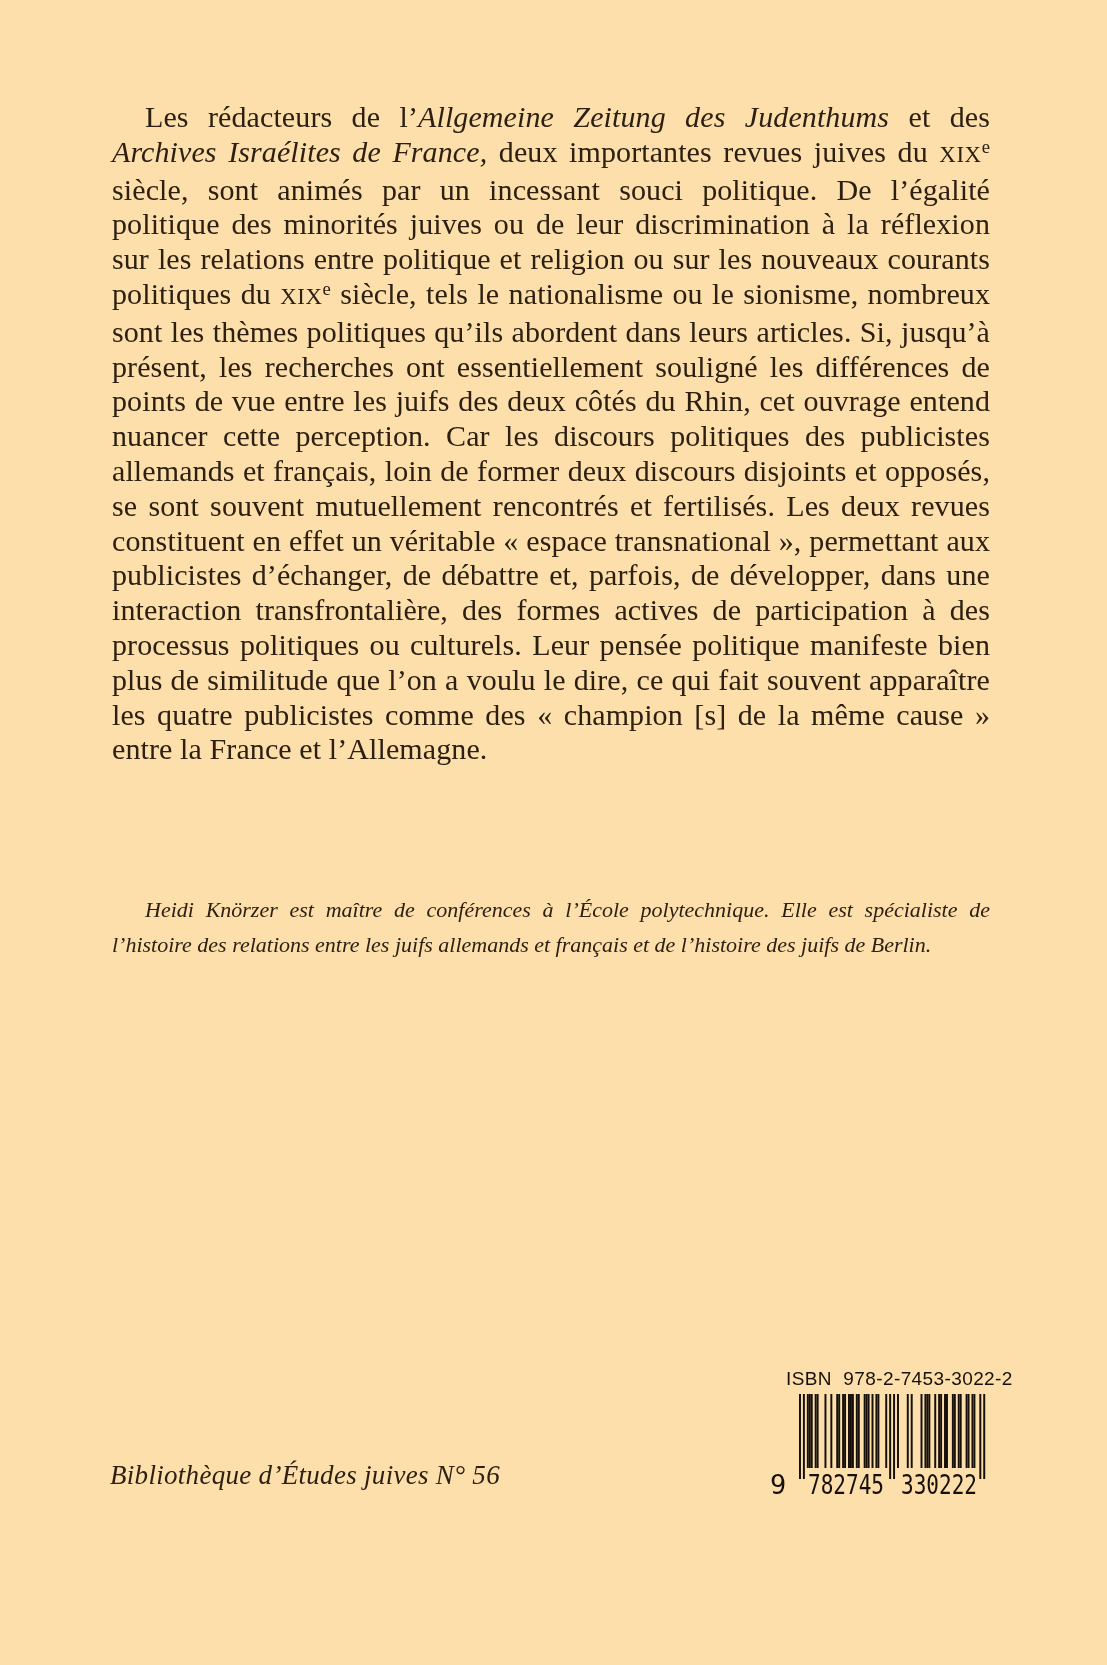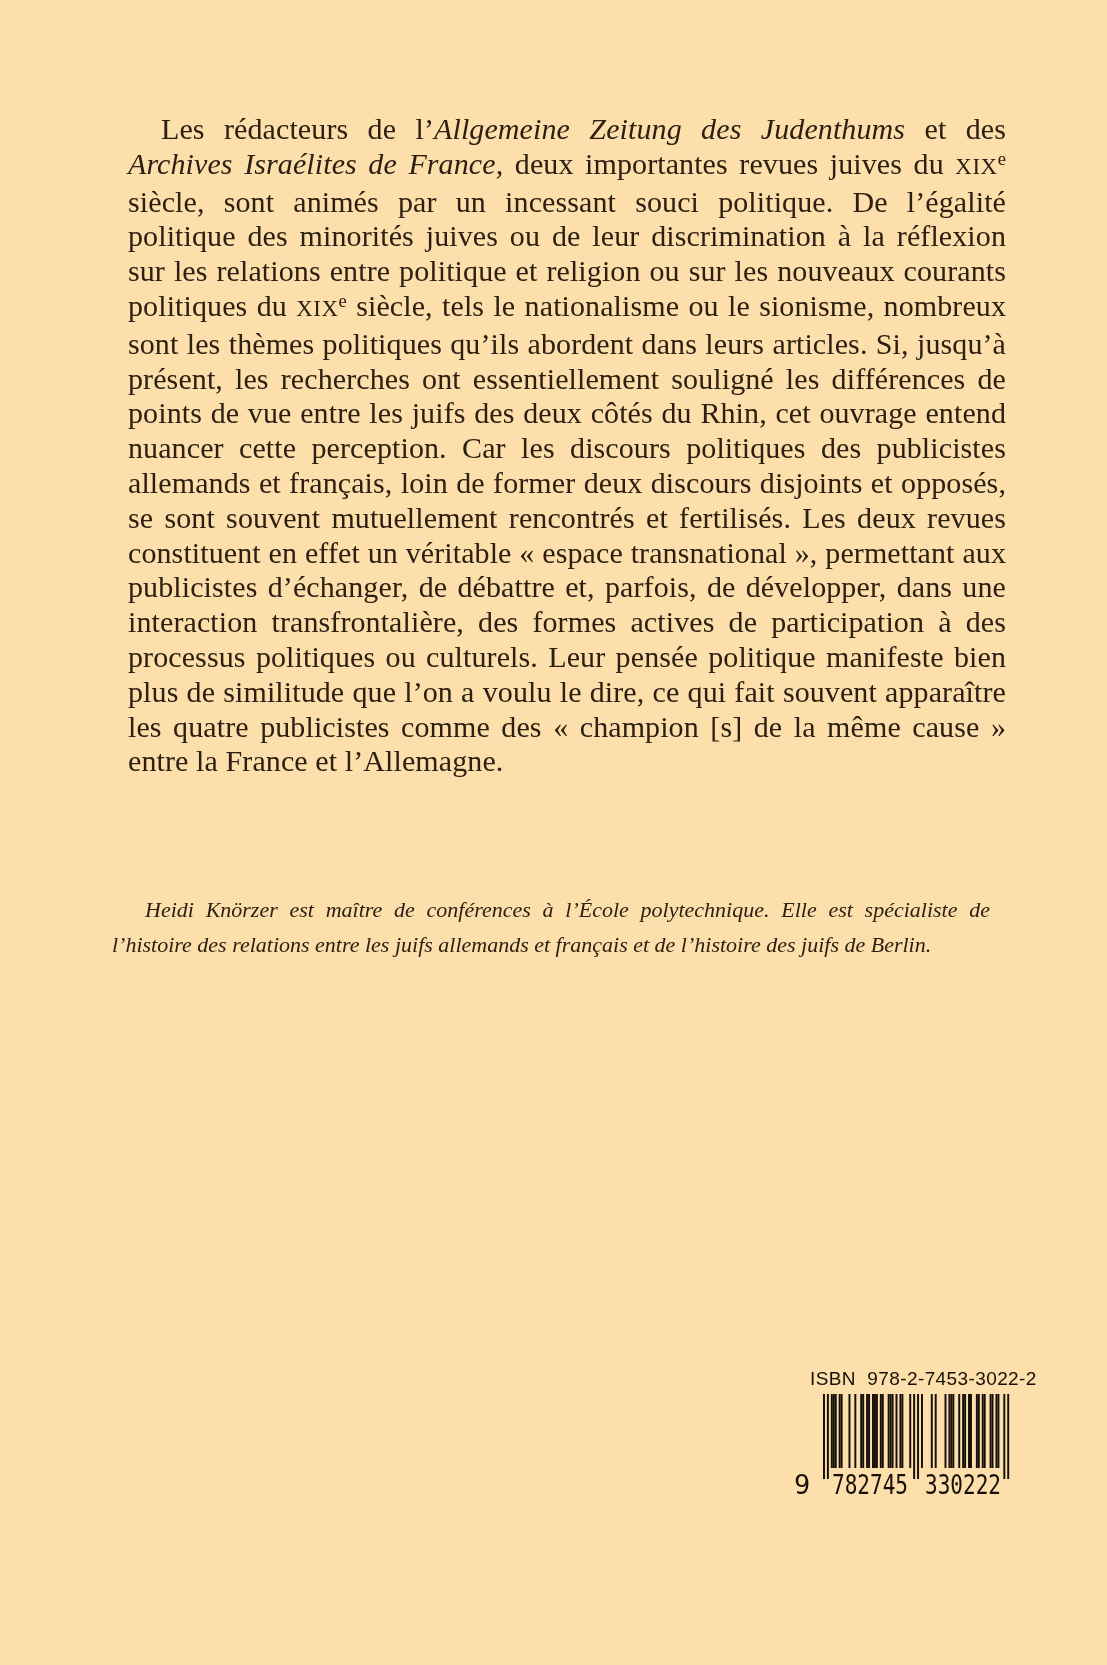--- a/index.html
+++ b/index.html
@@ -9,29 +9,28 @@
     width: 1107px;
     height: 1665px;
     margin: 0 auto;
     background: #fcdfaa;
     overflow: hidden;
     font-family: "Liberation Serif", serif;
     color: #2d2013;
   }
   .synopsis {
     position: absolute;
-    left: 128px;
+    left: 112px;
     top: 100px;
     width: 878px;
     font-size: 30px;
     line-height: 34.8px;
     text-align: justify;
     text-indent: 33px;
     letter-spacing: 0.1px;
-    margin-top: 12px;
   }
   .it { font-style: italic; }
   .sc { font-size: 0.76em; letter-spacing: 0.6px; }
   .sup { font-size: 0.62em; position: relative; top: -0.5em; line-height: 0; }
   .bio {
     position: absolute;
     left: 112px;
     top: 893px;
     width: 878px;
     font-size: 22px;
@@ -46,21 +45,20 @@
     top: 1460px;
     font-size: 27px;
     font-style: italic;
     letter-spacing: 0.3px;
   }
   .isbn-block {
     position: absolute;
     left: 768px;
     top: 1368px;
     width: 232px;
-    margin-left: 24px;
   }
   .isbn-line {
     font-family: "Liberation Sans", sans-serif;
     font-size: 19px;
     color: #17100a;
     white-space: pre;
     text-align: center;
     padding-left: 18px;
     letter-spacing: 0.4px;
   }
@@ -74,20 +72,21 @@
 </style>
 </head>
 <body>
 
 <div class="page">
 
   <p class="synopsis"><span>Les rédacteurs de l’</span><span class="it">Allgemeine Zeitung des Judenthums</span><span> et des </span><span class="it">Archives Israélites de France,</span><span> deux importantes revues juives du </span><span class="sc">XIX</span><span class="sup">e</span><span> siècle, sont animés par un incessant souci politique. De l’égalité politique des minorités juives ou de leur discrimination à la réflexion sur les relations entre politique et religion ou sur les nouveaux courants politiques du </span><span class="sc">XIX</span><span class="sup">e</span><span> siècle, tels le nationalisme ou le sionisme, nombreux sont les thèmes politiques qu’ils abordent dans leurs articles. Si, jusqu’à présent, les recherches ont essentiellement souligné les différences de points de vue entre les juifs des deux côtés du Rhin, cet ouvrage entend nuancer cette perception. Car les discours politiques des publicistes allemands et français, loin de former deux discours disjoints et opposés, se sont souvent mutuellement rencontrés et fertilisés. Les deux revues constituent en effet un véritable « espace transnational », permettant aux publicistes d’échanger, de débattre et, parfois, de développer, dans une interaction transfrontalière, des formes actives de participation à des processus politiques ou culturels. Leur pensée politique manifeste bien plus de similitude que l’on a voulu le dire, ce qui fait souvent apparaître les quatre publicistes comme des « champion [s] de la même cause » entre la France et l’Allemagne.</span></p>
 
   <p class="bio"><span>Heidi Knörzer est maître de conférences à l’École polytechnique. Elle est spécialiste de l’histoire des relations entre les juifs allemands et français et de l’histoire des juifs de Berlin.</span></p>
 
+  <div class="series-label">Bibliothèque d’Études juives N° 56</div>
 
   <div class="isbn-block">
     <div class="isbn-line">ISBN  978-2-7453-3022-2</div>
     <svg class="barcode-svg" width="232" height="104" viewBox="0 0 232 104">
       <g>
           <rect x="31.00" y="0" width="1.96" height="85"></rect>
           <rect x="34.92" y="0" width="1.96" height="85"></rect>
           <rect x="38.84" y="0" width="1.96" height="74"></rect>
           <rect x="40.80" y="0" width="1.96" height="74"></rect>
           <rect x="42.76" y="0" width="1.96" height="74"></rect>

